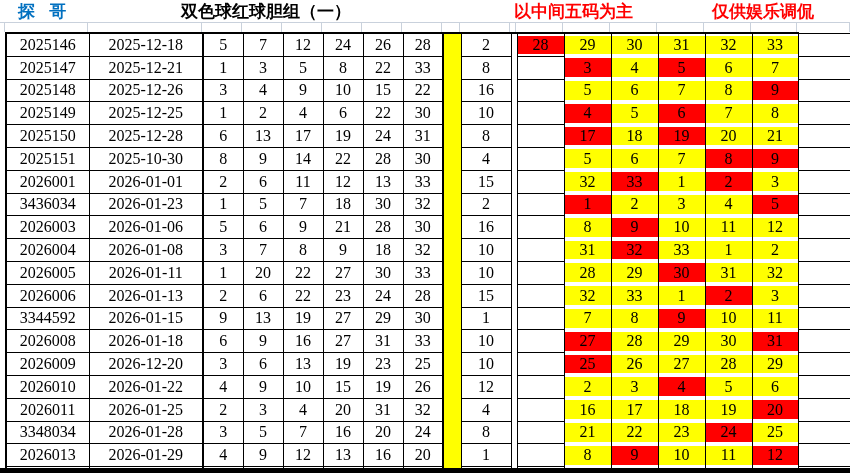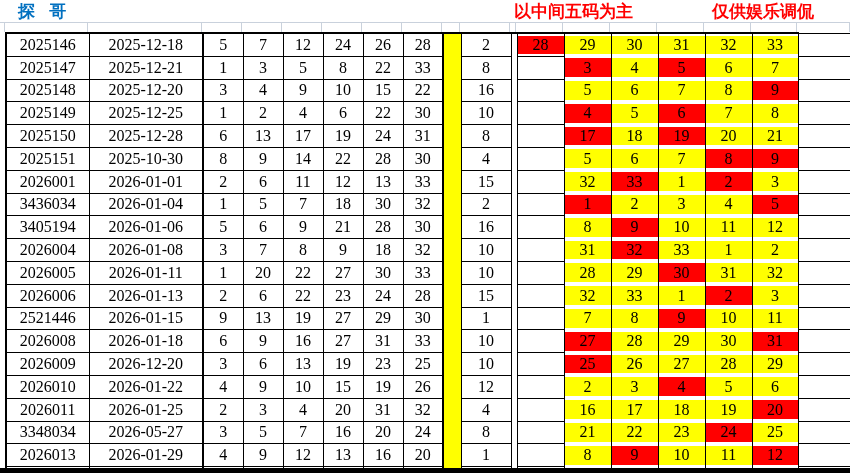--- a/index.html
+++ b/index.html
@@ -50,20 +50,21 @@
   
   .bottom-bar { position:absolute; top:468px; left:0; width:850px; height:5px; }
 </style>
 </head>
 <body>
 
 <div class="screen">
 
   <div class="hdr">
     <span class="author" style="color: rgb(0, 112, 192);">探 哥</span>
+    <span class="title">双色球红球胆组（一）</span>
     <span class="note1" style="color: rgb(255, 0, 0);">以中间五码为主</span>
     <span class="note2" style="color: rgb(255, 0, 0);">仅供娱乐调侃</span>
   </div>
 
   <div class="strip">
       <i style="width: 5px;"></i>
       <i style="width: 83px;"></i>
       <i style="width: 114px;"></i>
       <i style="width: 40px;"></i>
       <i style="width: 40px;"></i>
@@ -162,21 +163,21 @@
           <td class="c-dan">
             <div class="fill" style="background: rgb(255, 255, 0);">6</div>
           </td>
           <td class="c-dan">
             <div class="fill" style="background: rgb(255, 255, 0);">7</div>
           </td>
           <td class="c-dan c-trail empty"></td>
         </tr>
         <tr>
           <td class="c-period">2025148</td>
-          <td class="c-date">2025-12-20</td>
+          <td class="c-date">2025-12-26</td>
           <td class="c-ball">3</td>
           <td class="c-ball">4</td>
           <td class="c-ball">9</td>
           <td class="c-ball">10</td>
           <td class="c-ball">15</td>
           <td class="c-ball last-ball">22</td>
           <td class="c-sep" style="background: rgb(255, 255, 0);"></td>
           <td class="c-count">16</td>
           <td class="c-gap"></td>
           <td class="c-dan empty"></td>
@@ -312,21 +313,21 @@
           <td class="c-dan">
             <div class="fill" style="background: rgb(255, 0, 0);">2</div>
           </td>
           <td class="c-dan">
             <div class="fill" style="background: rgb(255, 255, 0);">3</div>
           </td>
           <td class="c-dan c-trail empty"></td>
         </tr>
         <tr>
           <td class="c-period">3436034</td>
-          <td class="c-date">2026-01-04</td>
+          <td class="c-date">2026-01-23</td>
           <td class="c-ball">1</td>
           <td class="c-ball">5</td>
           <td class="c-ball">7</td>
           <td class="c-ball">18</td>
           <td class="c-ball">30</td>
           <td class="c-ball last-ball">32</td>
           <td class="c-sep" style="background: rgb(255, 255, 0);"></td>
           <td class="c-count">2</td>
           <td class="c-gap"></td>
           <td class="c-dan empty"></td>
@@ -341,21 +342,21 @@
           </td>
           <td class="c-dan">
             <div class="fill" style="background: rgb(255, 255, 0);">4</div>
           </td>
           <td class="c-dan">
             <div class="fill" style="background: rgb(255, 0, 0);">5</div>
           </td>
           <td class="c-dan c-trail empty"></td>
         </tr>
         <tr>
-          <td class="c-period">3405194</td>
+          <td class="c-period">2026003</td>
           <td class="c-date">2026-01-06</td>
           <td class="c-ball">5</td>
           <td class="c-ball">6</td>
           <td class="c-ball">9</td>
           <td class="c-ball">21</td>
           <td class="c-ball">28</td>
           <td class="c-ball last-ball">30</td>
           <td class="c-sep" style="background: rgb(255, 255, 0);"></td>
           <td class="c-count">16</td>
           <td class="c-gap"></td>
@@ -461,21 +462,21 @@
           </td>
           <td class="c-dan">
             <div class="fill" style="background: rgb(255, 0, 0);">2</div>
           </td>
           <td class="c-dan">
             <div class="fill" style="background: rgb(255, 255, 0);">3</div>
           </td>
           <td class="c-dan c-trail empty"></td>
         </tr>
         <tr>
-          <td class="c-period">2521446</td>
+          <td class="c-period">3344592</td>
           <td class="c-date">2026-01-15</td>
           <td class="c-ball">9</td>
           <td class="c-ball">13</td>
           <td class="c-ball">19</td>
           <td class="c-ball">27</td>
           <td class="c-ball">29</td>
           <td class="c-ball last-ball">30</td>
           <td class="c-sep" style="background: rgb(255, 255, 0);"></td>
           <td class="c-count">1</td>
           <td class="c-gap"></td>
@@ -612,21 +613,21 @@
           <td class="c-dan">
             <div class="fill" style="background: rgb(255, 255, 0);">19</div>
           </td>
           <td class="c-dan">
             <div class="fill" style="background: rgb(255, 0, 0);">20</div>
           </td>
           <td class="c-dan c-trail empty"></td>
         </tr>
         <tr>
           <td class="c-period">3348034</td>
-          <td class="c-date">2026-05-27</td>
+          <td class="c-date">2026-01-28</td>
           <td class="c-ball">3</td>
           <td class="c-ball">5</td>
           <td class="c-ball">7</td>
           <td class="c-ball">16</td>
           <td class="c-ball">20</td>
           <td class="c-ball last-ball">24</td>
           <td class="c-sep" style="background: rgb(255, 255, 0);"></td>
           <td class="c-count">8</td>
           <td class="c-gap"></td>
           <td class="c-dan empty"></td>

